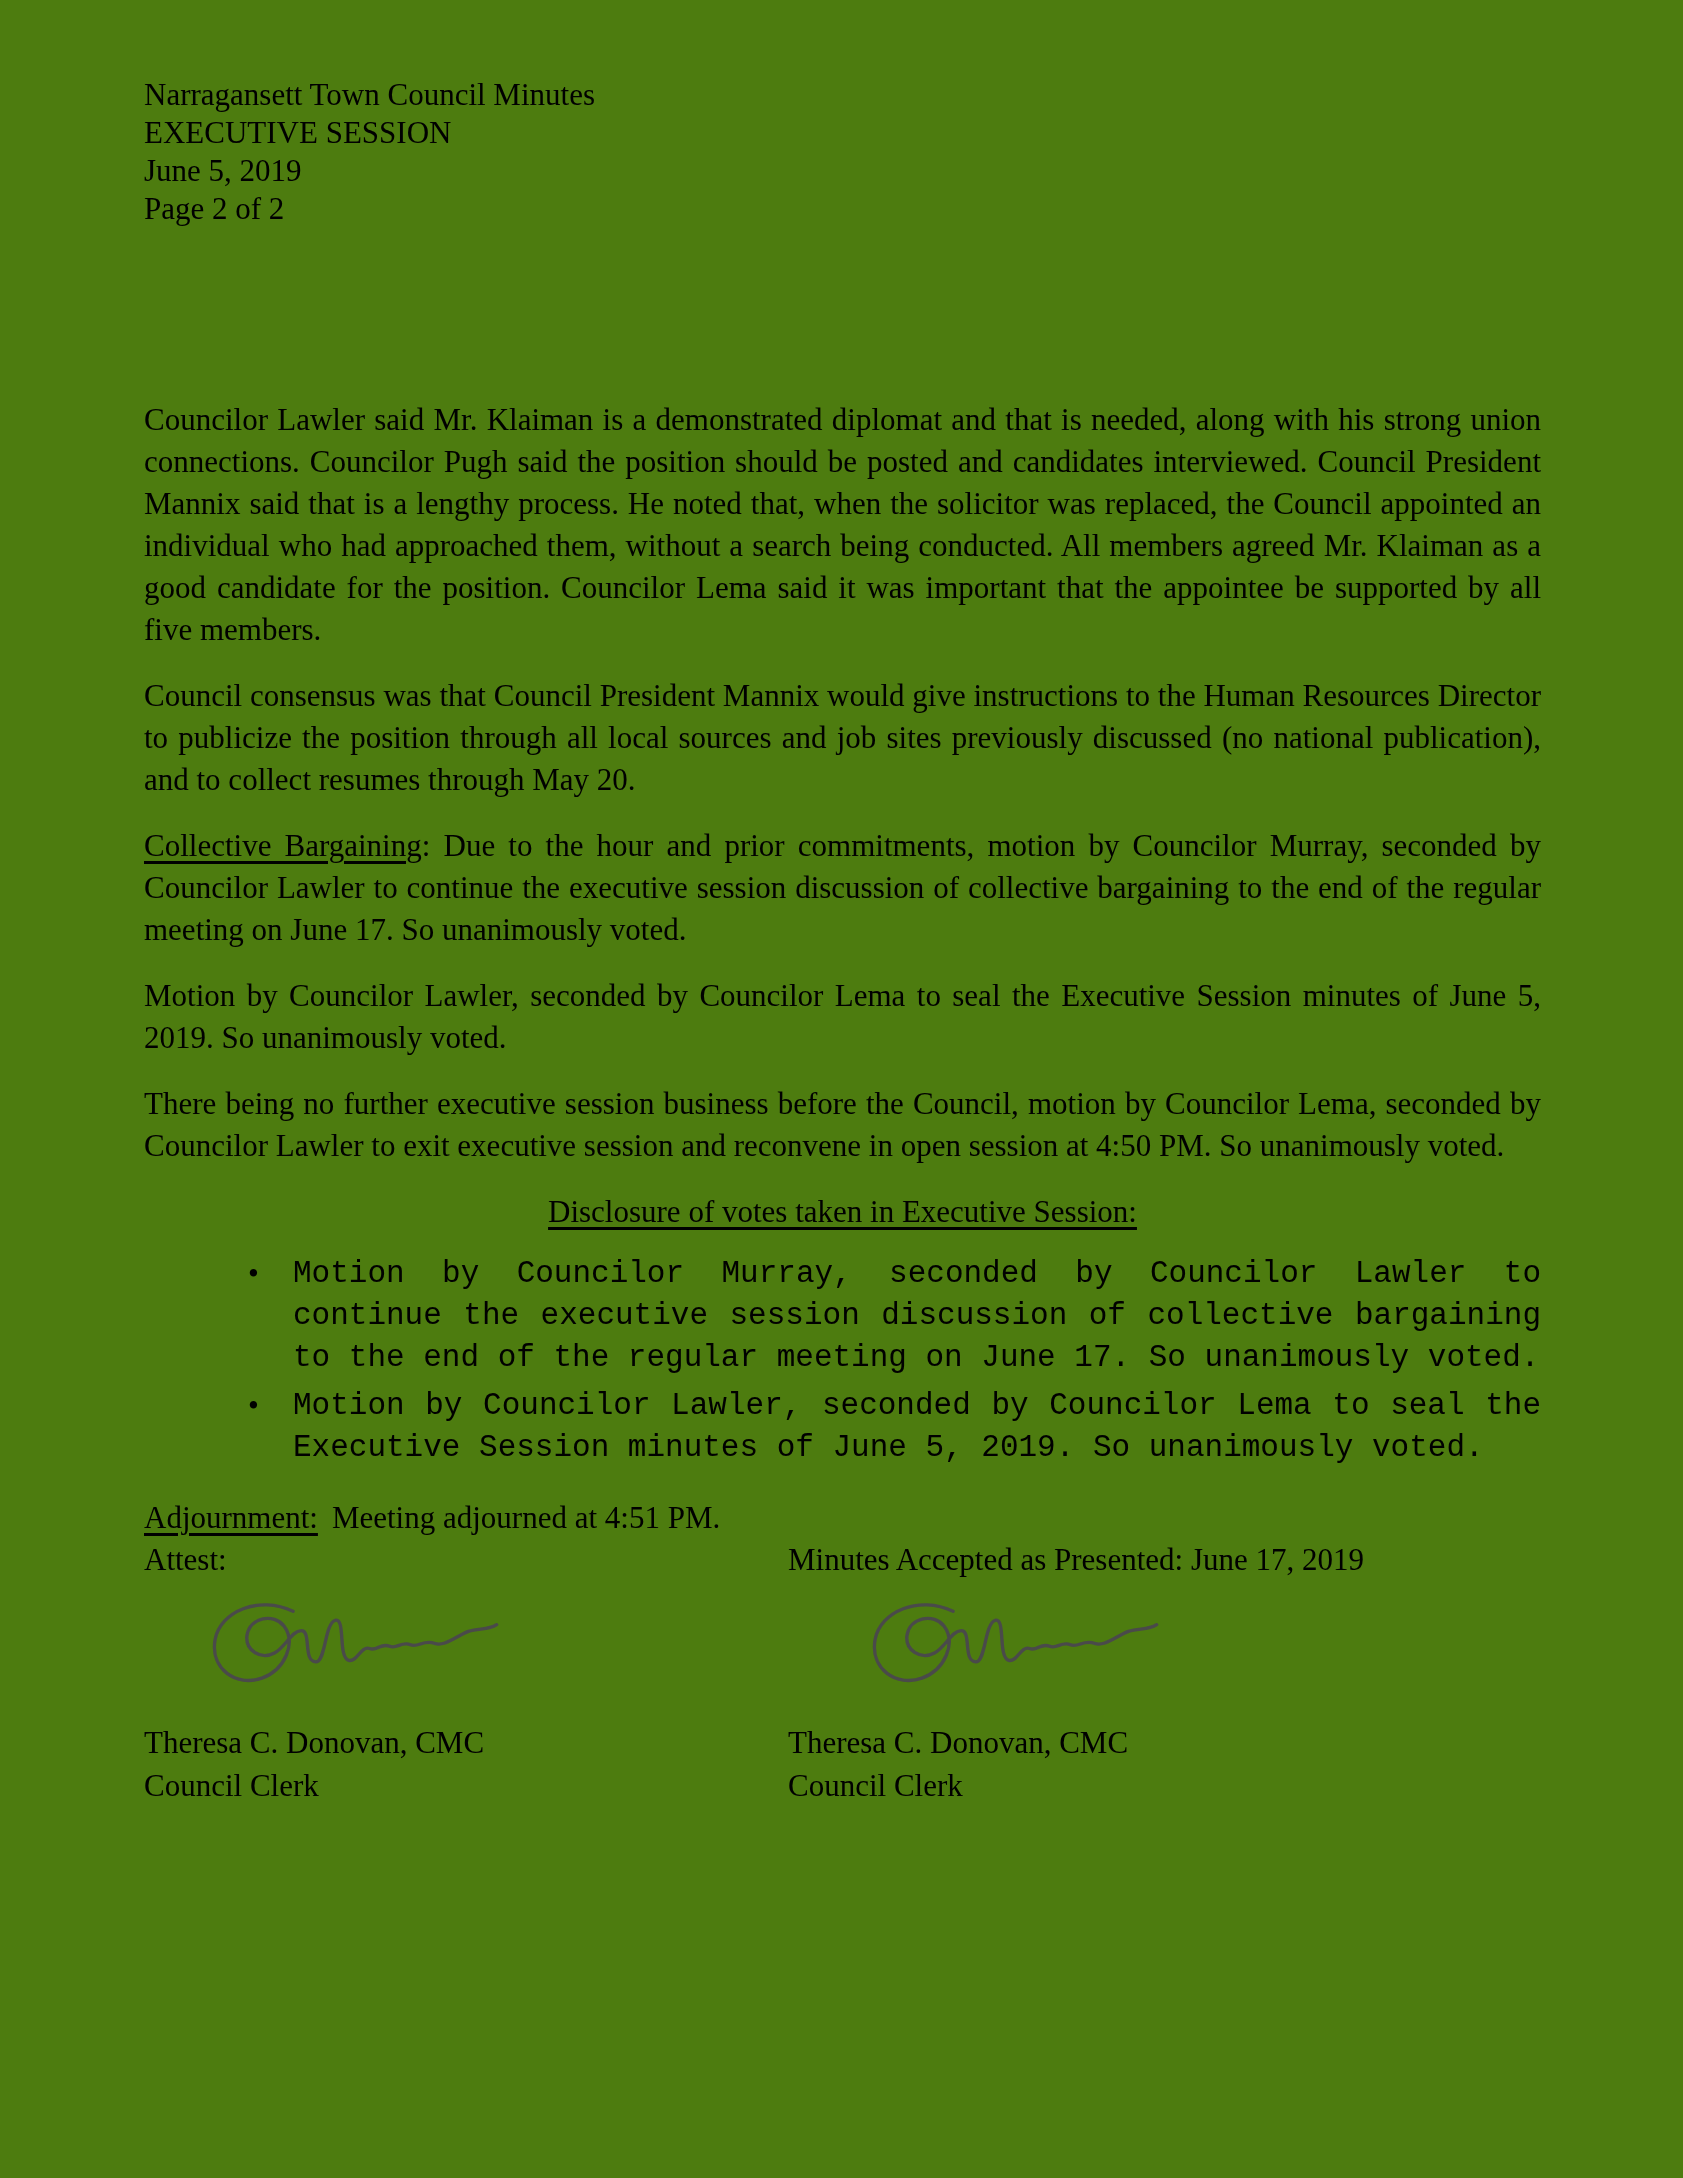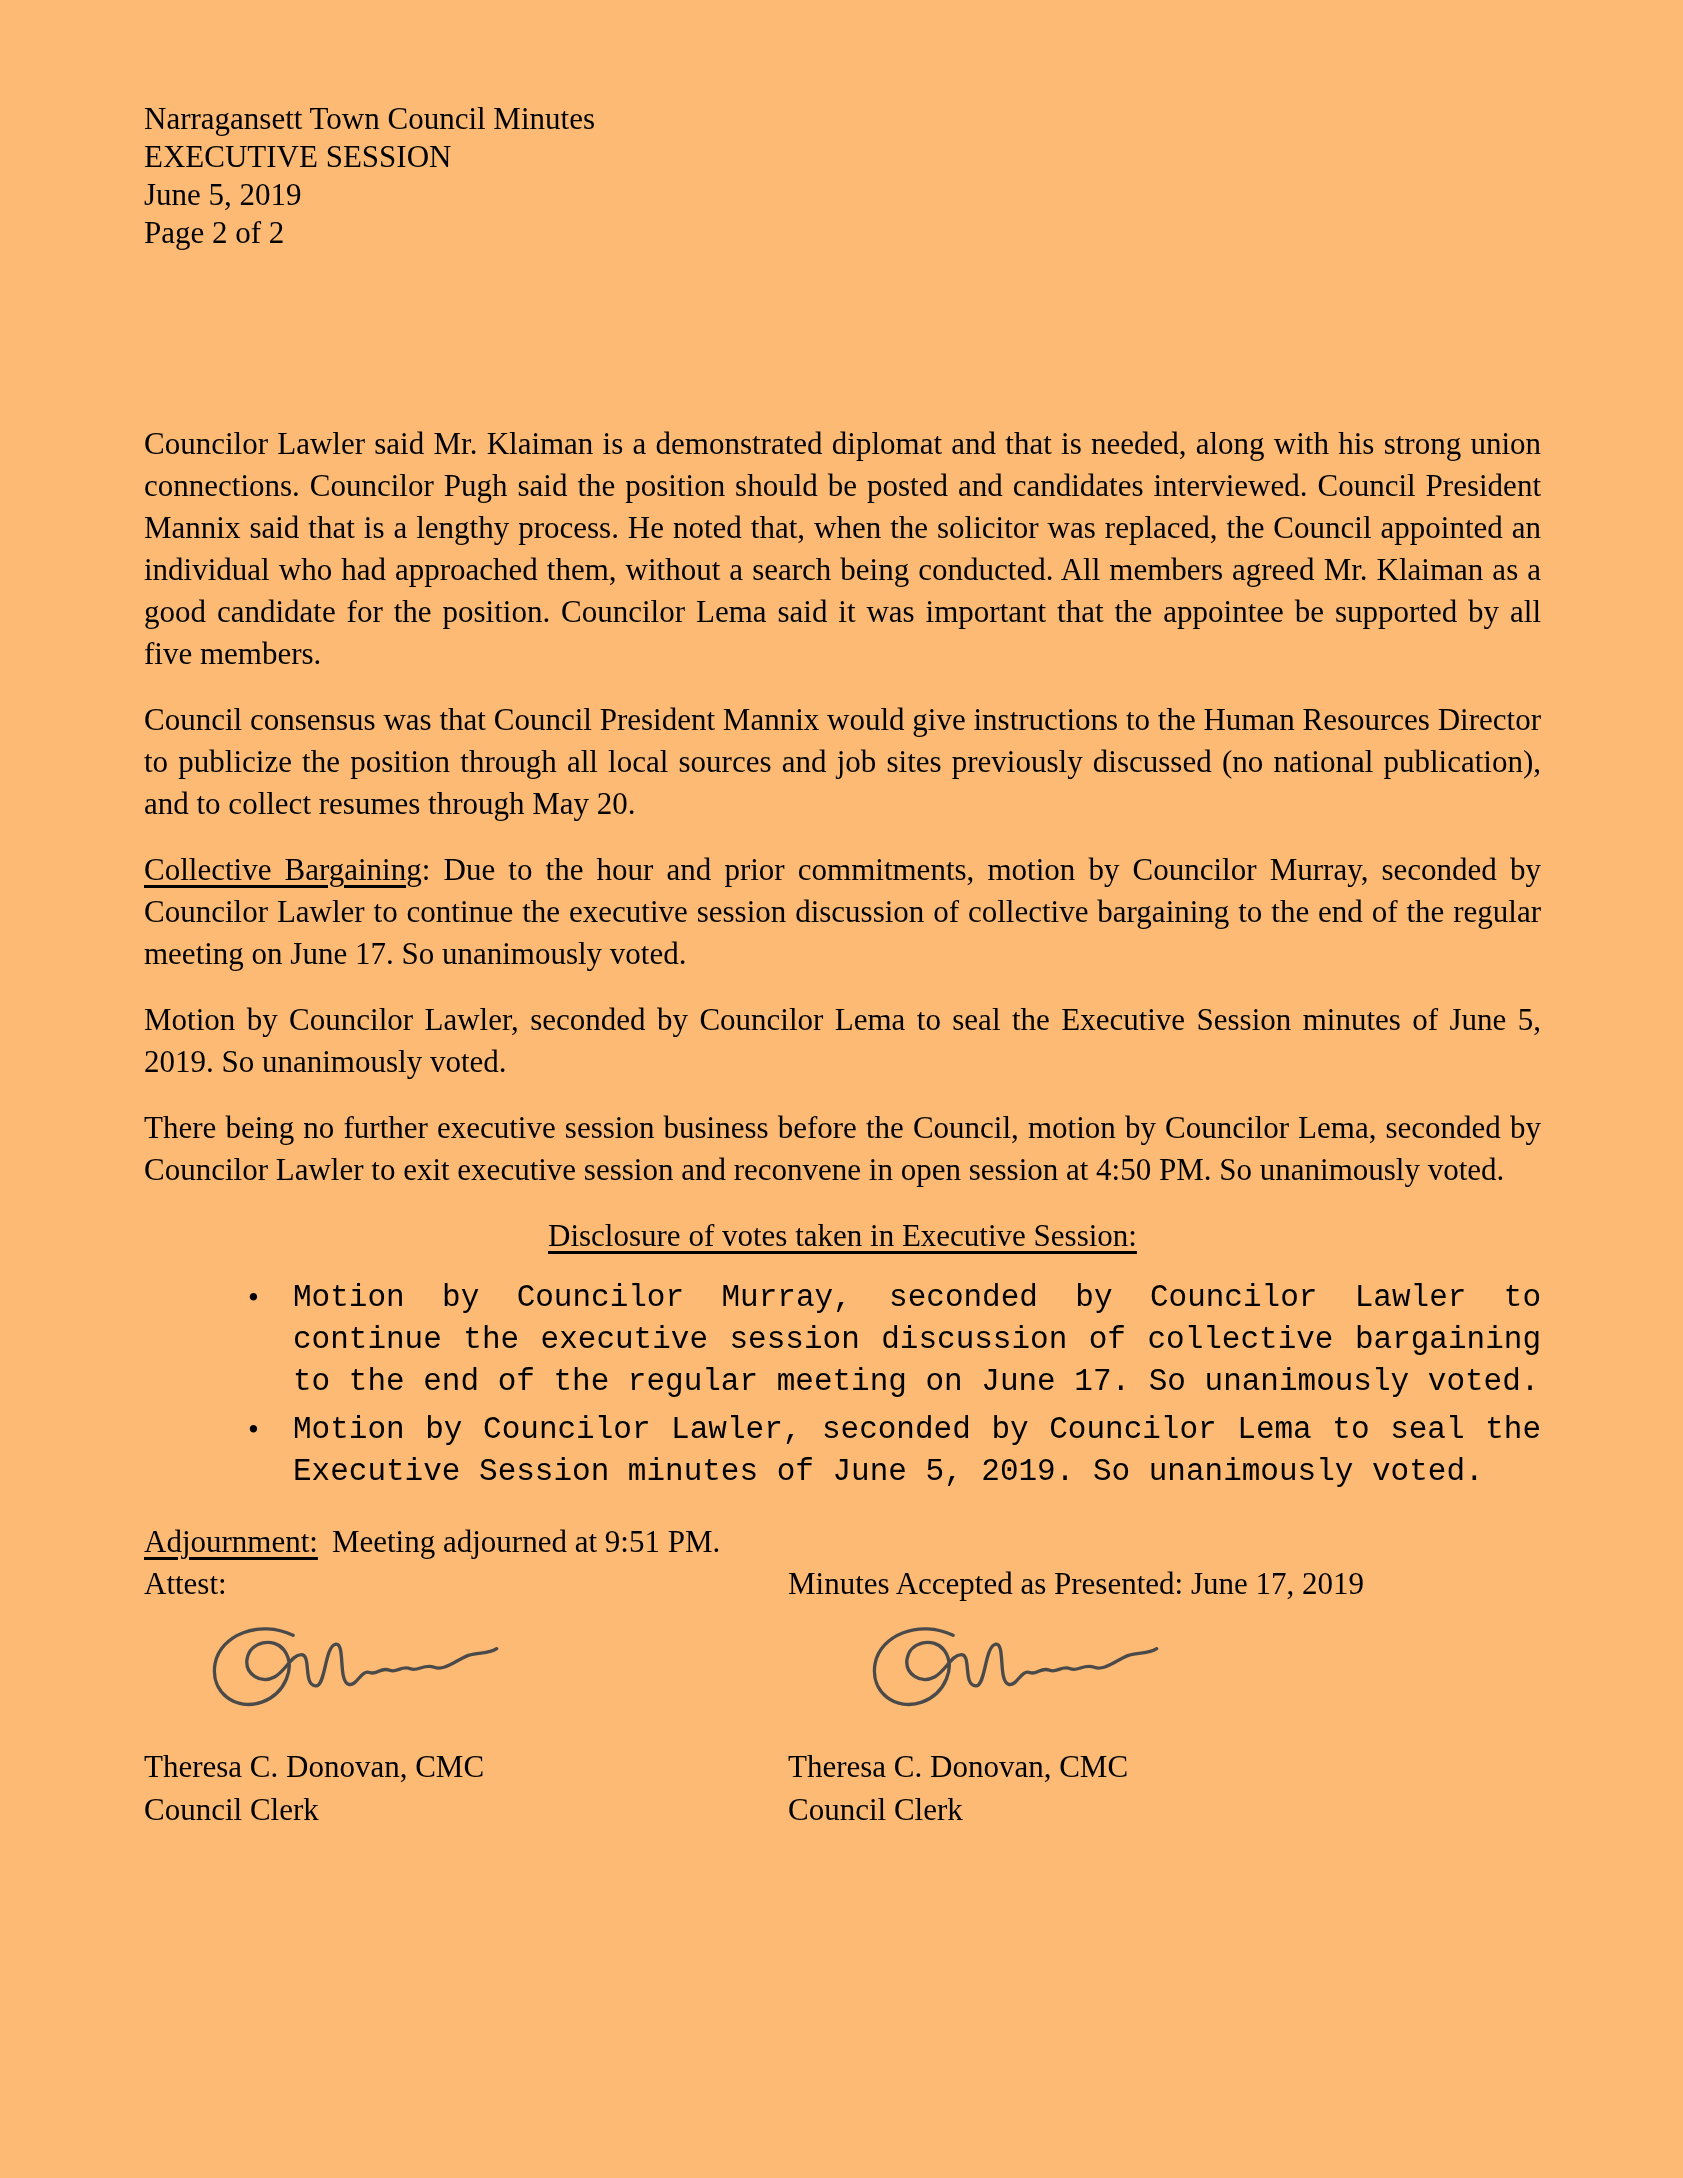--- a/index.html
+++ b/index.html
@@ -4,26 +4,26 @@
 <style>
   html, body {
     margin: 0;
     padding: 0;
     background: #ffffff;
   }
   .page {
     position: relative;
     width: 1683px;
     height: 2178px;
-    background: #fdba74;
+    background: #4d7c0f;
     color: #000000;
     font-family: "Liberation Serif", "DejaVu Serif", serif;
     font-size: 31px;
     box-sizing: border-box;
-    padding: 100px 142px 0 144px;
+    padding: 76px 142px 0 144px;
     overflow: hidden;
   }
   .doc-header {
     line-height: 38px;
   }
   .doc-body {
     margin-top: 171px;
   }
   .para {
     margin: 0 0 24px 0;
@@ -125,21 +125,21 @@
       <li>
         <span class="bullet">•</span>
         <span class="li-text">Motion by Councilor Murray, seconded by Councilor Lawler to continue the executive session discussion of collective bargaining to the end of the regular meeting on June 17. So unanimously voted.</span>
       </li>
       <li>
         <span class="bullet">•</span>
         <span class="li-text">Motion by Councilor Lawler, seconded by Councilor Lema to seal the Executive Session minutes of June 5, 2019. So unanimously voted.</span>
       </li>
     </ul>
 
-    <p class="adjournment"><span class="underline">Adjournment:</span><span class="adj-text">Meeting adjourned at 9:51 PM.</span></p>
+    <p class="adjournment"><span class="underline">Adjournment:</span><span class="adj-text">Meeting adjourned at 4:51 PM.</span></p>
 
   </main>
 
   <section class="sig-section">
 
     <div class="sig-col-left">
       <div>Attest:</div>
       <div class="sig-image-wrap-left">
         <svg class="signature" width="396" height="104" viewBox="0 0 400 140">
           <path d="M118 22 C 72 0, 20 22, 13 60 C 6 100, 42 124, 76 112 C 108 100, 122 64, 106 42 C 92 24, 60 30, 56 54 C 53 74, 74 88, 93 78 C 108 70, 116 48, 129 48 C 143 48, 131 88, 148 90 C 162 92, 160 38, 175 34 C 189 31, 178 84, 193 88 C 204 91, 209 68, 221 72 C 231 76, 236 64, 248 69 C 258 73, 264 62, 276 67 C 286 71, 294 60, 308 65 C 322 70, 336 56, 354 49 C 368 44, 380 48, 392 40" fill="none" stroke="#4a4a4a" stroke-width="4.5" stroke-linecap="round"></path>

